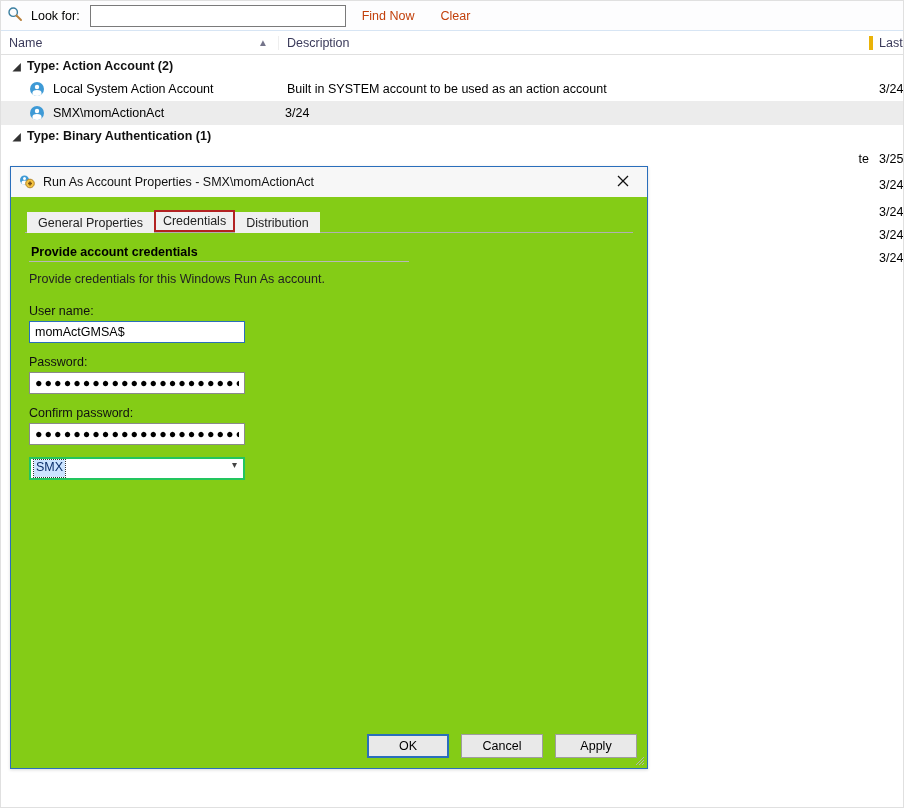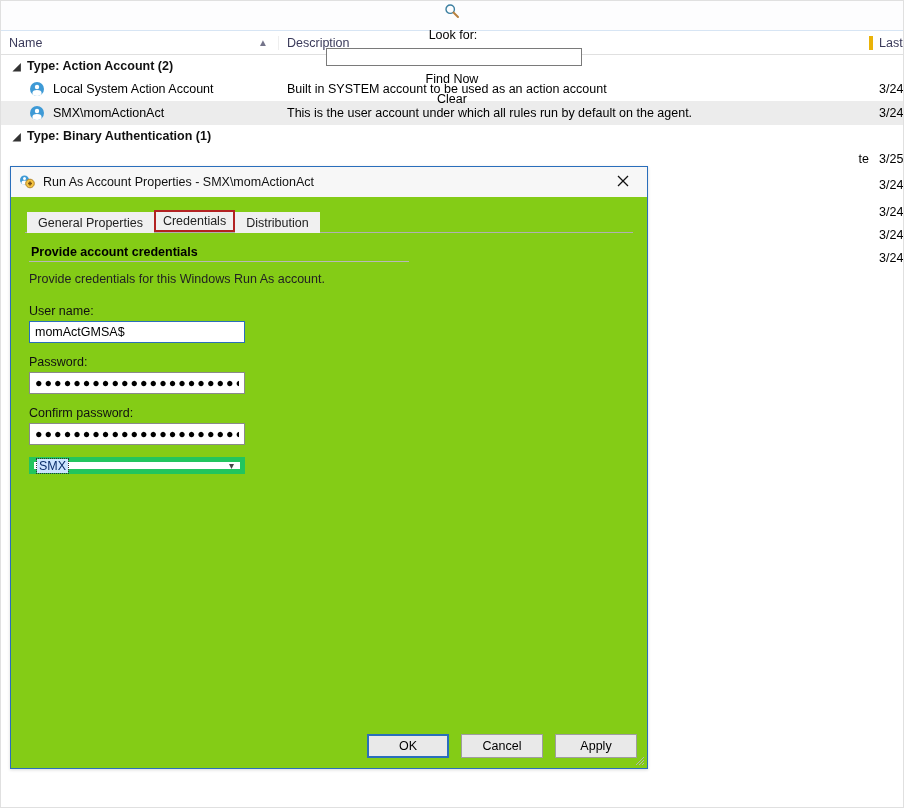--- a/index.html
+++ b/index.html
@@ -17,35 +17,34 @@
   }
   
   .search-bar {
     display: flex;
     align-items: center;
     height: 30px;
     padding: 2px 6px;
     border-bottom: 1px solid #d7e5f4;
     background: #fdfdfe;
     gap: 6px;
-    flex-direction: column;
   }
   .search-bar .mag-icon svg { width: 16px; height: 16px; }
   .search-bar .lookfor-label { margin-left: 2px; }
   .search-input {
     width: 256px;
     height: 22px;
     border: 1px solid #7a7a7a;
     padding: 1px 4px;
     font-family: inherit;
     font-size: 12.5px;
     margin-left: 4px;
   }
   .search-bar .link-btn {
-    color: #000000;
+    color: #c2410c;
     background: none;
     border: none;
     padding: 0 10px;
     font: inherit;
     cursor: pointer;
   }
   
   .col-headers {
     display: flex;
     align-items: center;
@@ -155,22 +154,22 @@
   .form-row { margin-bottom: 6px; }
   .form-row label { display:block; margin-bottom:3px; color:#111; }
   .text-input, .pwd-input {
     width: 216px; height: 22px;
     border:1px solid #8a8a8a; padding:1px 5px;
     font: inherit; background:#fff;
   }
   .text-input.focus { border:1px solid #2a6ebb; }
   .pwd-input { letter-spacing: 2px; }
   .combo {
-    width:216px; height:17px; border:5px solid #22c55e;
-    display:flex; align-items:center; justify-content:space-between;
+    width:216px; height:23px; border:2px solid #22c55e;
+    display:flex; justify-content:space-between;
     background:#fff; cursor:pointer;
   }
   .combo .combo-val {
     margin:1px 0 1px 3px; padding:0 2px;
     background:#cce4ff; outline:1px dotted #333;
     color:#0b2f6b; font-size:12.5px;
   }
   .combo .chevron { padding:0 6px; color:#444; font-size:10px; }
   .dialog-buttons {
     position:absolute; right:10px; bottom:10px;
@@ -235,21 +234,20 @@
   <div class="cell-name">
     <span class="acct-icon">
       <svg viewBox="0 0 16 16">
           <circle cx="8" cy="8" r="7" fill="#3e9ad6"></circle>
           <circle cx="8" cy="6" r="2.2" fill="#fff"></circle>
           <ellipse cx="8" cy="12" rx="4.6" ry="3" fill="#fff"></ellipse>
         </svg>
     </span>
     <span>SMX\momActionAct</span>
   </div>
-  <div class="cell-desc">This is the user account under which all rules run by default on the agent.</div>
   <div class="cell-last">3/24</div>
 </div>
 
 <div class="group-header">
   <span class="expander">◢</span>
   <span>Type: Binary Authentication (1)</span>
 </div>
 
 <div class="hidden-row-right">
   <div class="spacer"></div>

